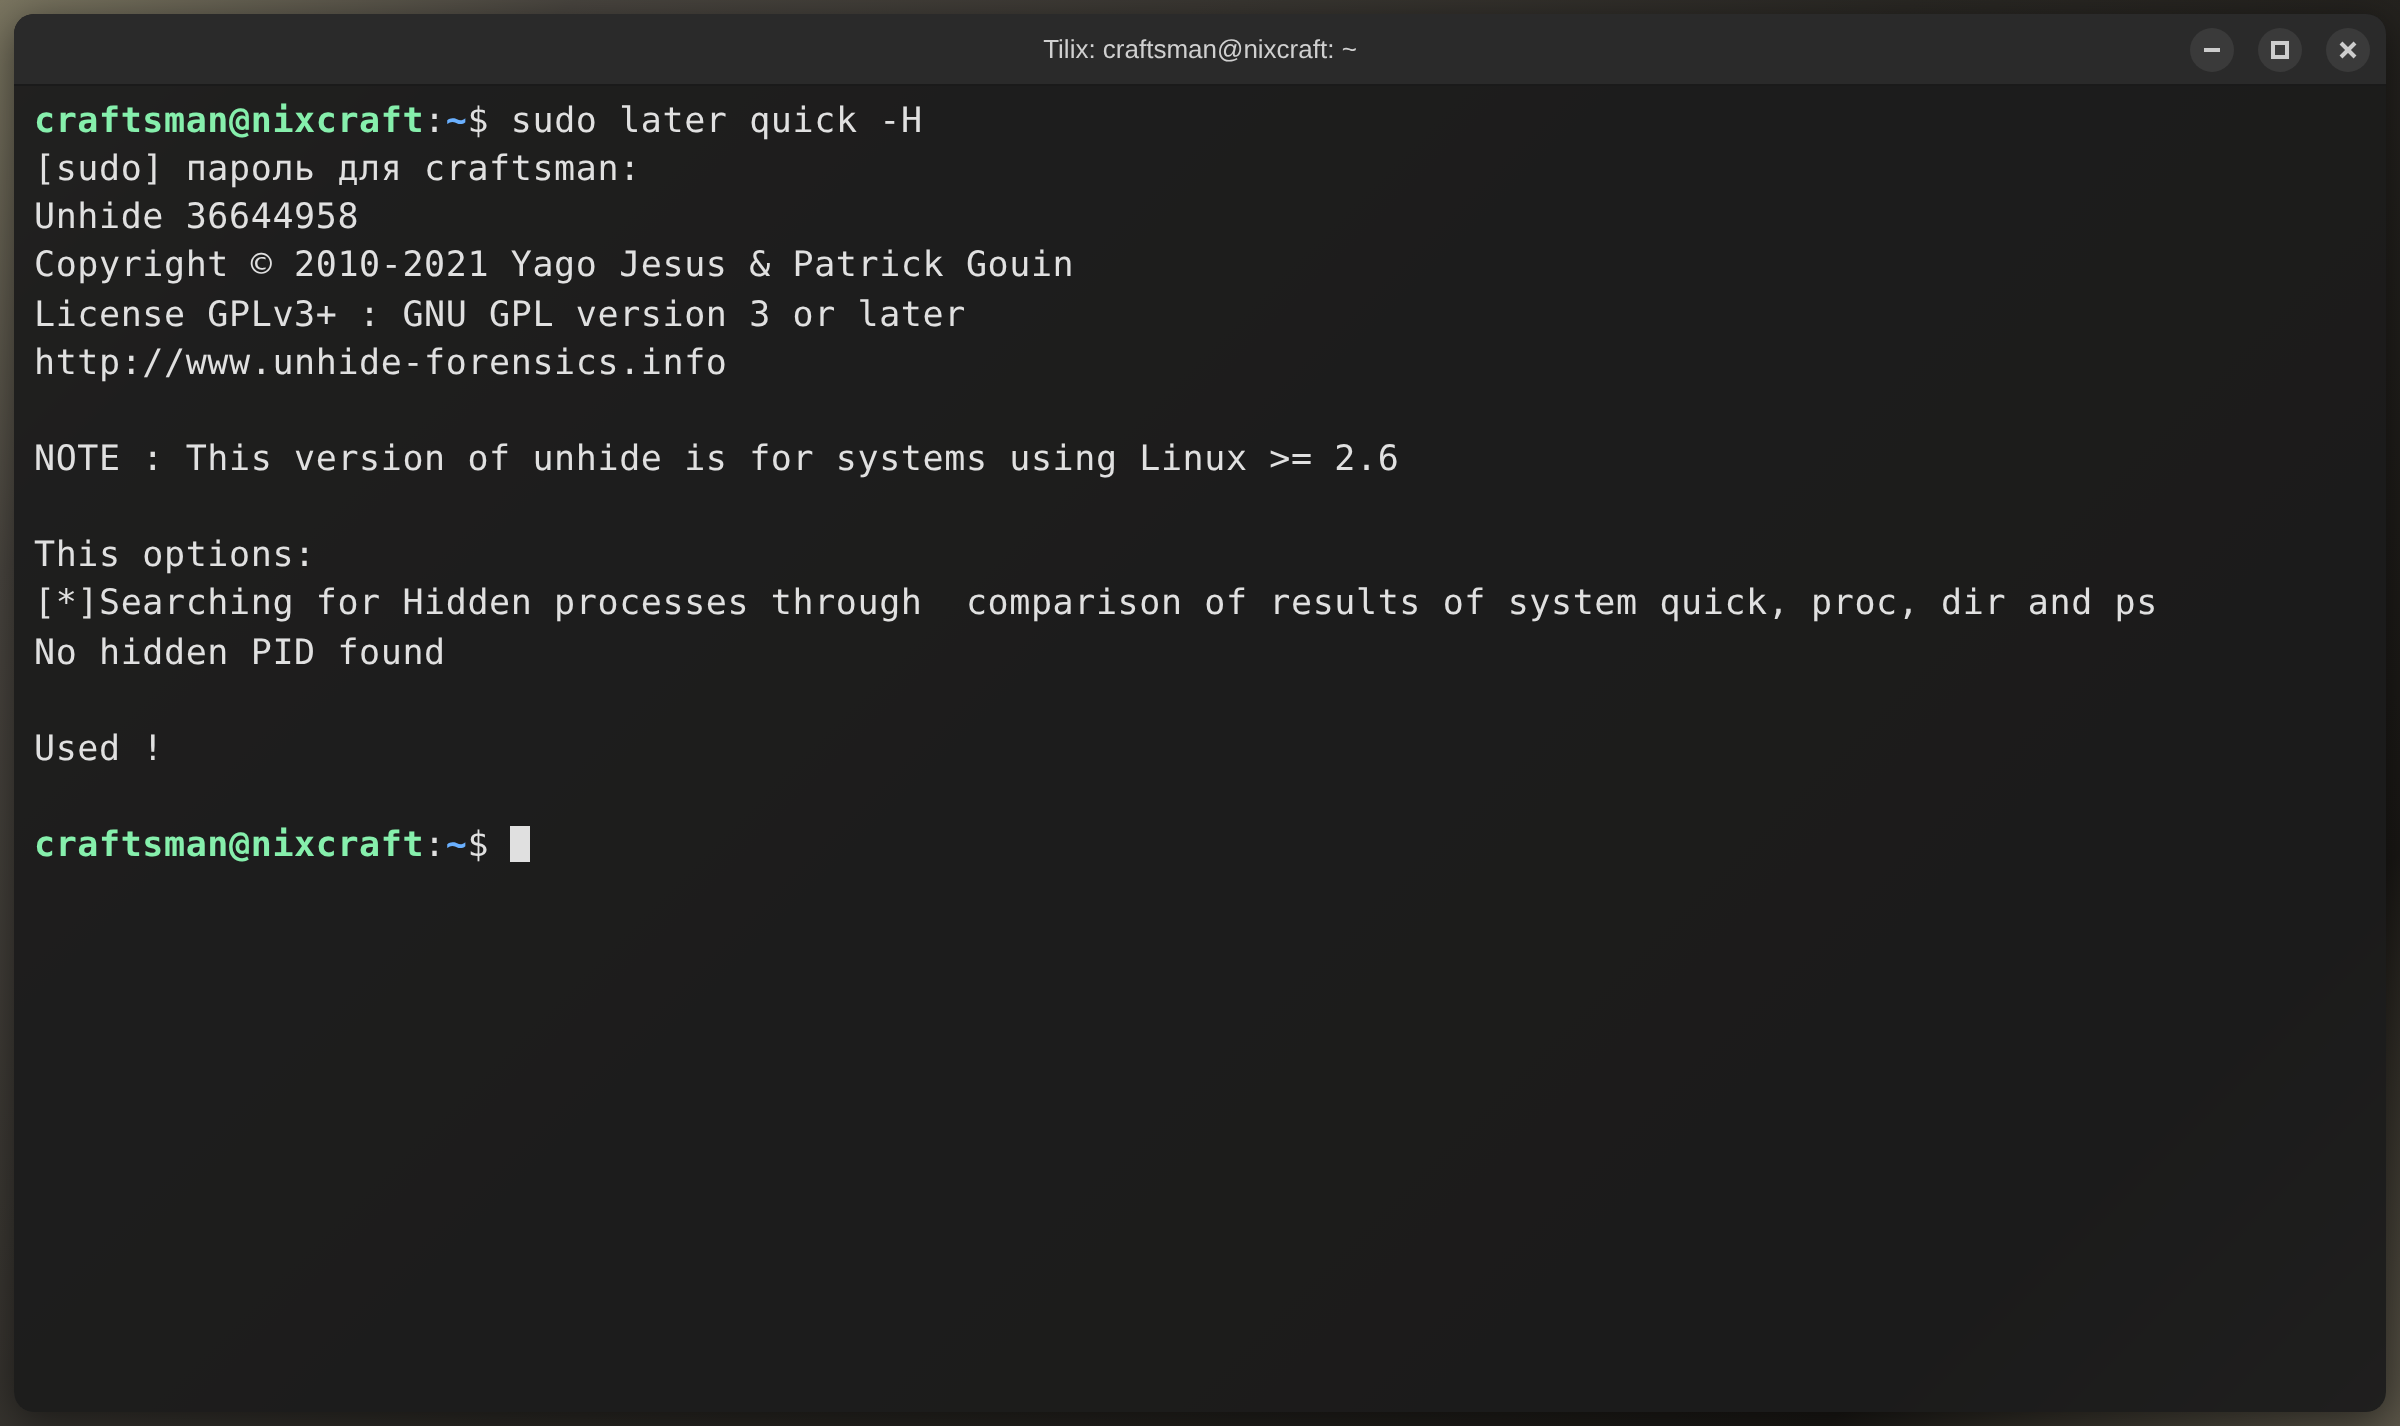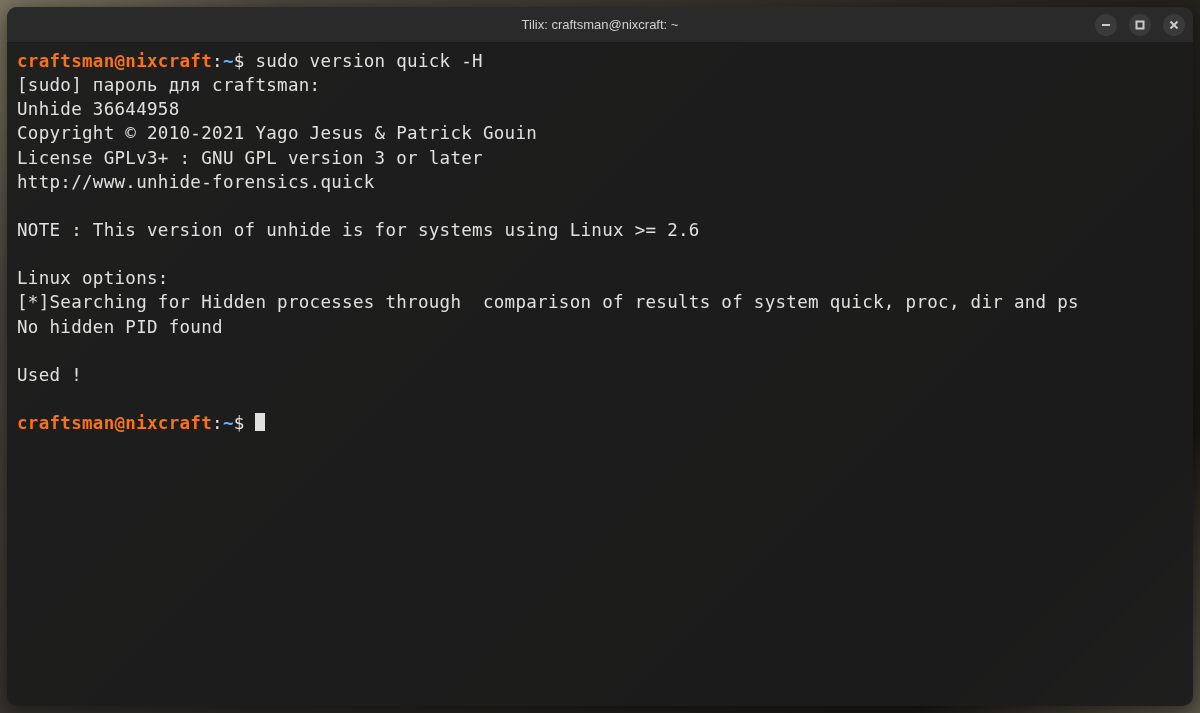--- a/index.html
+++ b/index.html
@@ -73,21 +73,21 @@
       flex: 1;
       padding: 6px 10px;
       font-size: 17.5px;
       line-height: 1.38;
       color: #e0e0e0;
       font-family: 'DejaVu Sans Mono', 'Liberation Mono', monospace;
       white-space: pre;
       letter-spacing: 0.3px;
     }
     .prompt-user {
-      color: #f97316;
+      color: #86efac;
       font-weight: bold;
     }
     .prompt-path {
       color: #6ab0ff;
       font-weight: bold;
     }
     .prompt-white {
       color: #e0e0e0;
     }
     .cursor {
@@ -117,30 +117,30 @@
           </svg>
       </div>
       <div class="ctrl-btn">
         <svg viewBox="0 0 10 10">
             <line x1="1.5" y1="1.5" x2="8.5" y2="8.5"></line>
             <line x1="8.5" y1="1.5" x2="1.5" y2="8.5"></line>
           </svg>
       </div>
     </div>
   </div>
-  <div class="terminal-body"><span><span class="prompt-user">craftsman@nixcraft</span><span class="prompt-white">:</span><span class="prompt-path">~</span><span class="prompt-white">$ </span><span class="prompt-white">sudo version quick -H</span></span>
+  <div class="terminal-body"><span><span class="prompt-user">craftsman@nixcraft</span><span class="prompt-white">:</span><span class="prompt-path">~</span><span class="prompt-white">$ </span><span class="prompt-white">sudo later quick -H</span></span>
 <span>[sudo] пароль для craftsman: </span>
 <span>Unhide 36644958</span>
 <span>Copyright © 2010-2021 Yago Jesus &amp; Patrick Gouin</span>
 <span>License GPLv3+ : GNU GPL version 3 or later</span>
-<span>http://www.unhide-forensics.quick</span>
+<span>http://www.unhide-forensics.info</span>
 <span></span>
 <span>NOTE : This version of unhide is for systems using Linux &gt;= 2.6</span>
 <span></span>
-<span>Linux options: </span>
+<span>This options: </span>
 <span>[*]Searching for Hidden processes through  comparison of results of system quick, proc, dir and ps</span>
 <span>No hidden PID found</span>
 <span></span>
 <span>Used !</span>
 <span></span>
 <span><span class="prompt-user">craftsman@nixcraft</span><span class="prompt-white">:</span><span class="prompt-path">~</span><span class="prompt-white">$ </span></span><span class="cursor"></span>
 </div>
 </div>
 
 </body></html>

